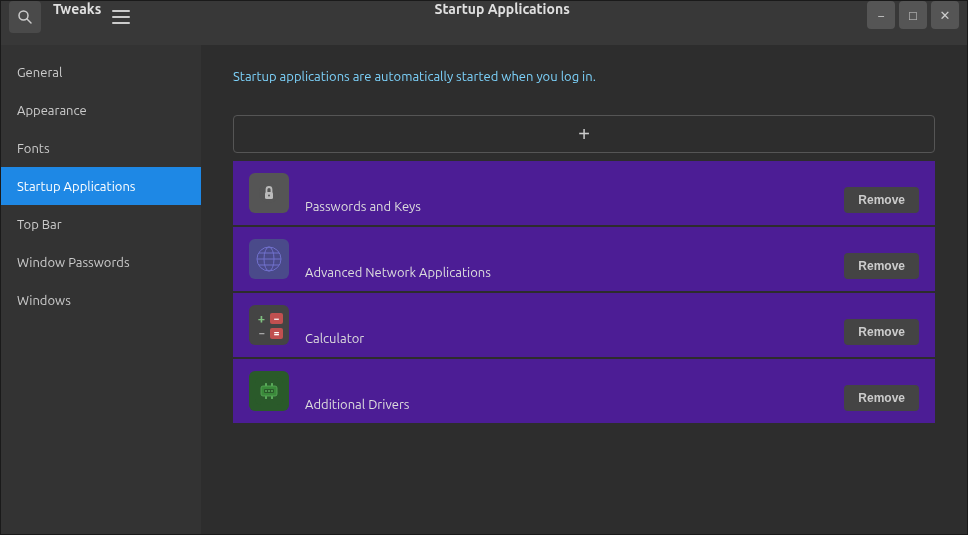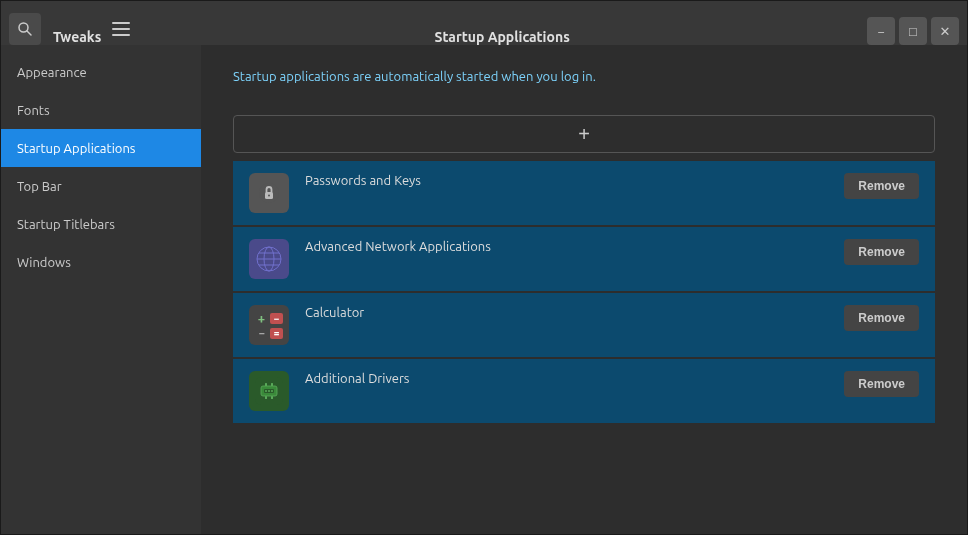--- a/index.html
+++ b/index.html
@@ -17,21 +17,21 @@
       height: 535px;
       display: flex;
       flex-direction: column;
       background: #2d2d2d;
       border: 1px solid #1a1a1a;
     }
 
     
     .titlebar {
       display: flex;
-      align-items: flex-end;
+      align-items: flex-start;
       background: #383838;
       height: 44px;
       padding: 0 8px;
       flex-shrink: 0;
     }
 
     .titlebar-search {
       width: 32px;
       height: 32px;
       display: flex;
@@ -150,23 +150,23 @@
       font-size: 20px;
       cursor: pointer;
       display: flex;
       align-items: center;
       justify-content: center;
       margin-bottom: 8px;
     }
 
     .app-item {
       display: flex;
-      align-items: flex-start;
+      align-items: flex-end;
       padding: 12px 16px;
-      background: #0c4a6e;
+      background: #4c1d95;
       margin-bottom: 2px;
     }
 
     .app-icon {
       width: 40px;
       height: 40px;
       border-radius: 6px;
       display: flex;
       align-items: center;
       justify-content: center;
@@ -270,33 +270,36 @@
       <div class="wm-button">−</div>
       <div class="wm-button">□</div>
       <div class="wm-button wm-close">✕</div>
     </div>
   </div>
 
   <div class="main">
 
     <div class="sidebar">
       <div class="sidebar-item">
+        <span>General</span>
+      </div>
+      <div class="sidebar-item">
         <span>Appearance</span>
       </div>
       <div class="sidebar-item">
         <span>Fonts</span>
       </div>
       <div class="sidebar-item active">
         <span>Startup Applications</span>
       </div>
       <div class="sidebar-item">
         <span>Top Bar</span>
       </div>
       <div class="sidebar-item">
-        <span>Startup Titlebars</span>
+        <span>Window Passwords</span>
       </div>
       <div class="sidebar-item">
         <span>Windows</span>
       </div>
     </div>
 
     <div class="content">
       <p class="description">Startup applications are automatically started when you log in.</p>
 
       <button class="add-button">

